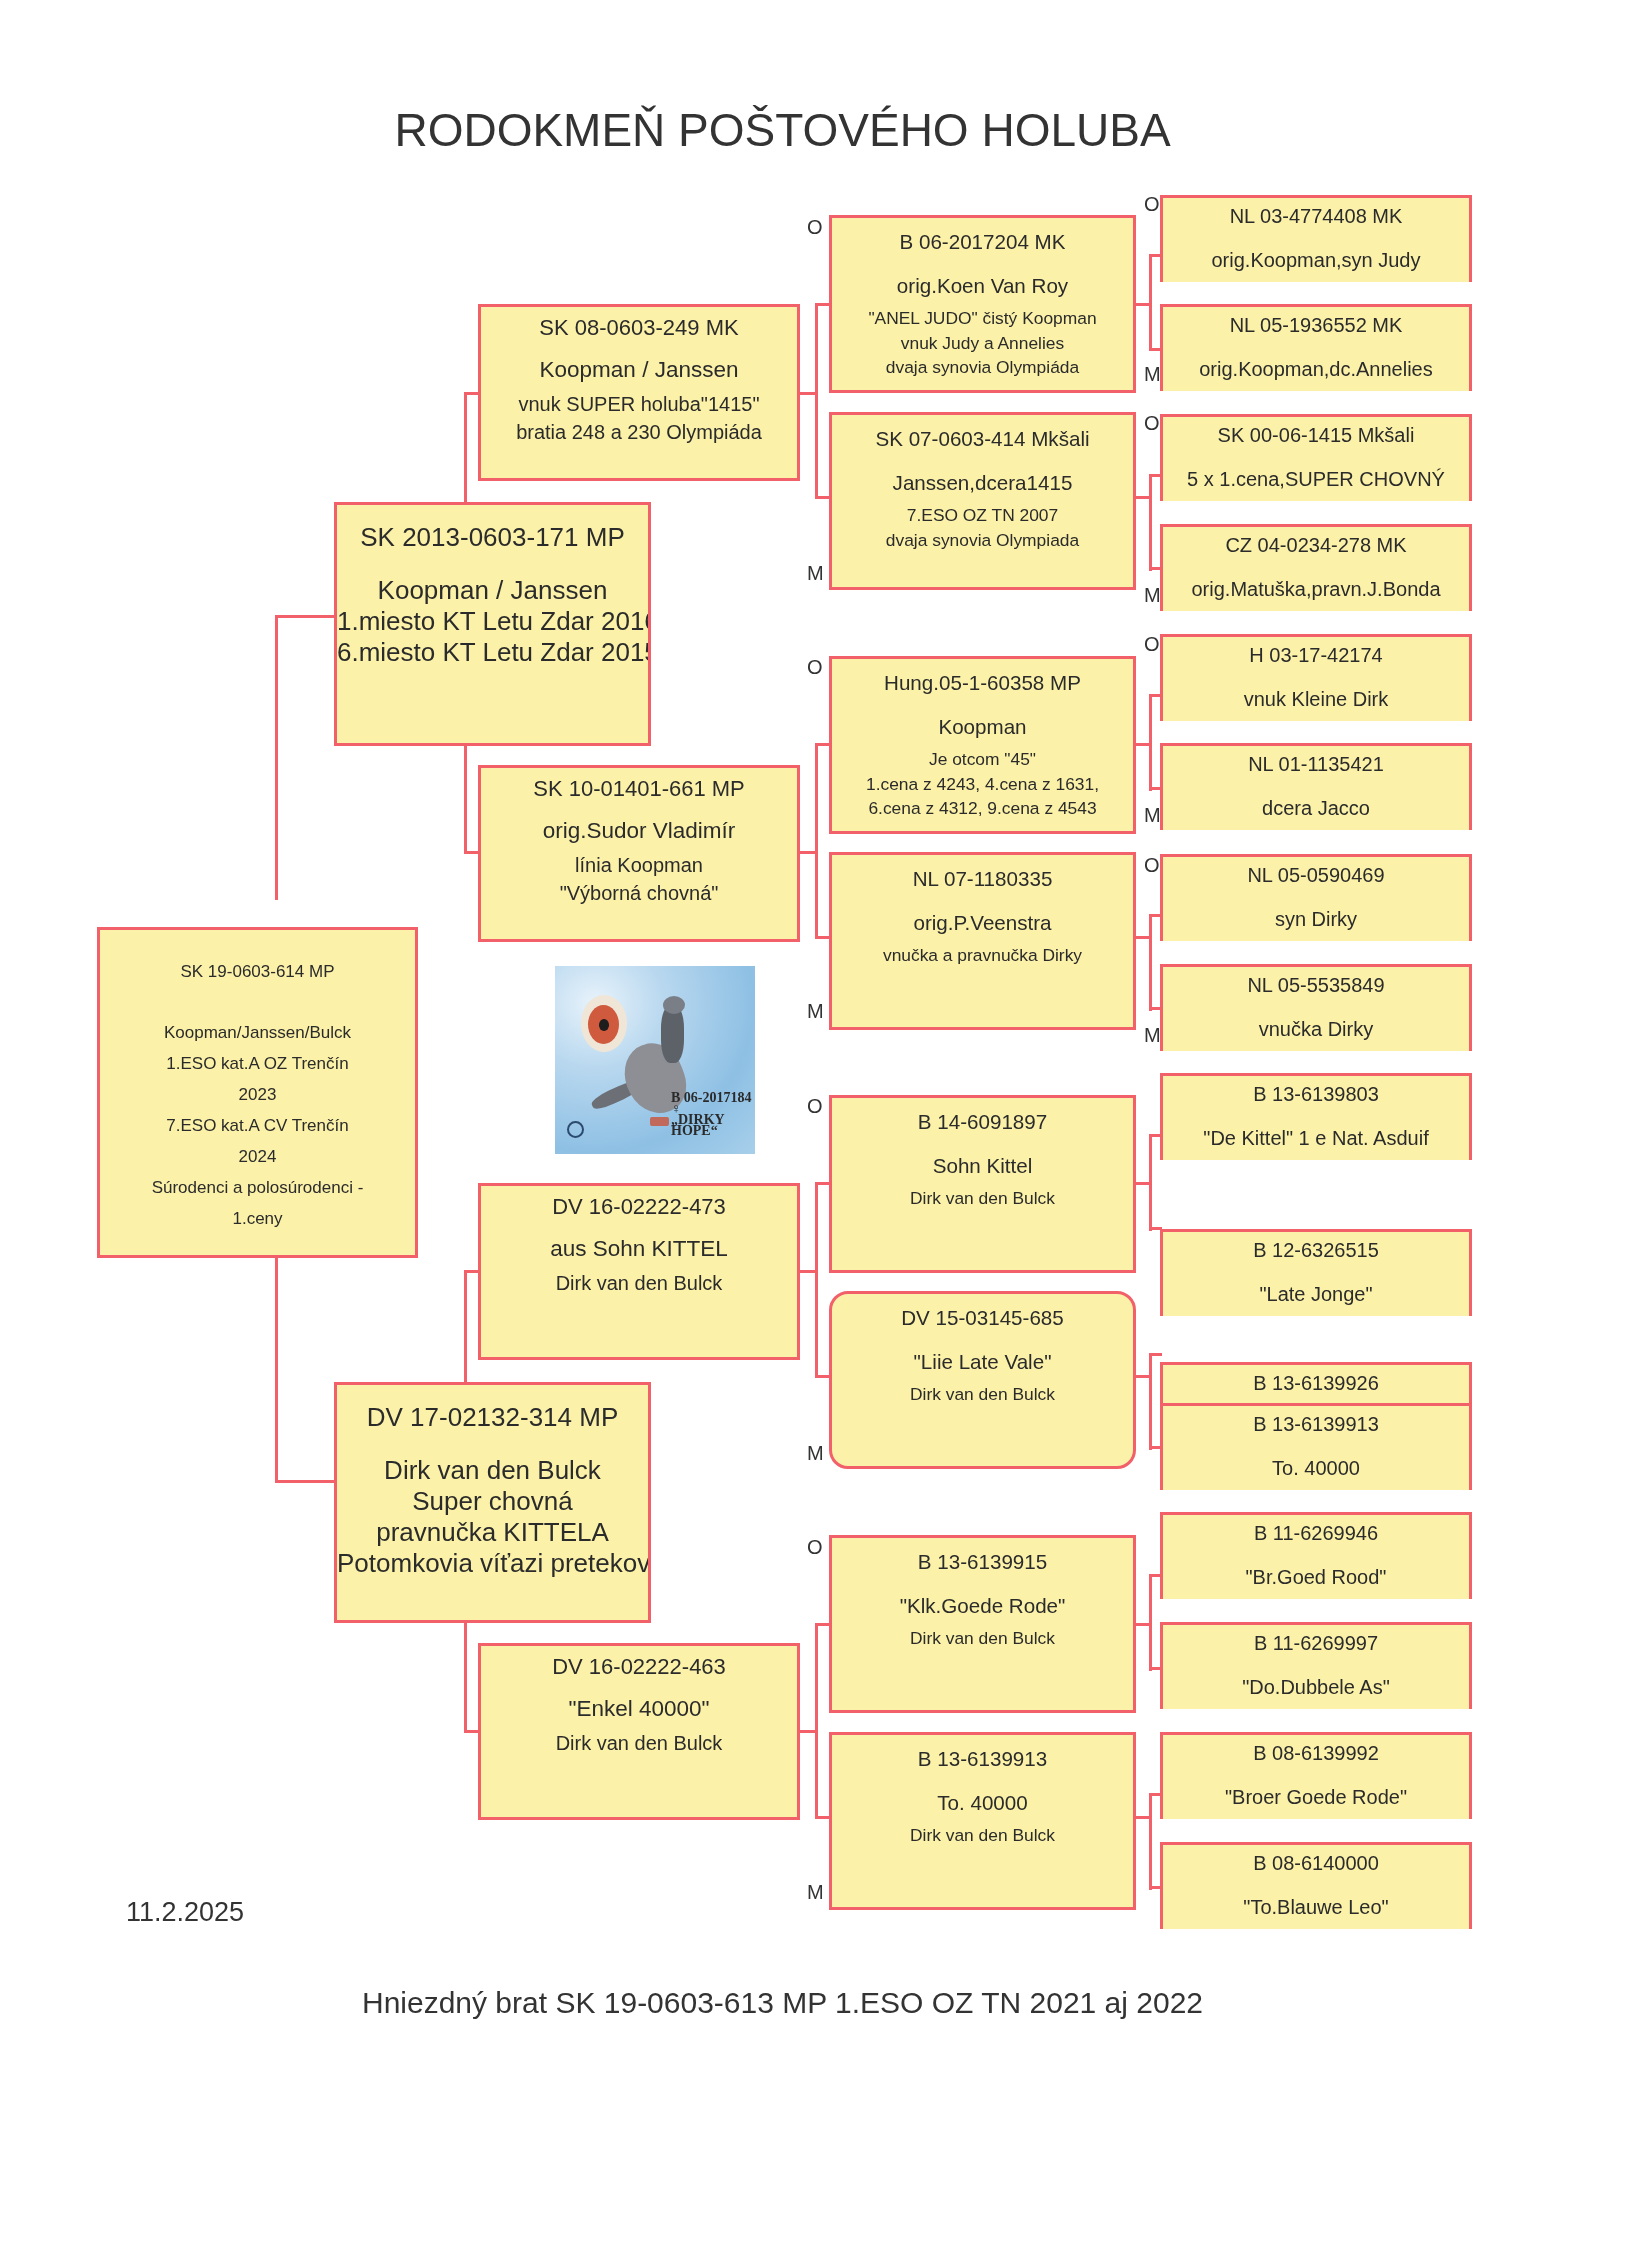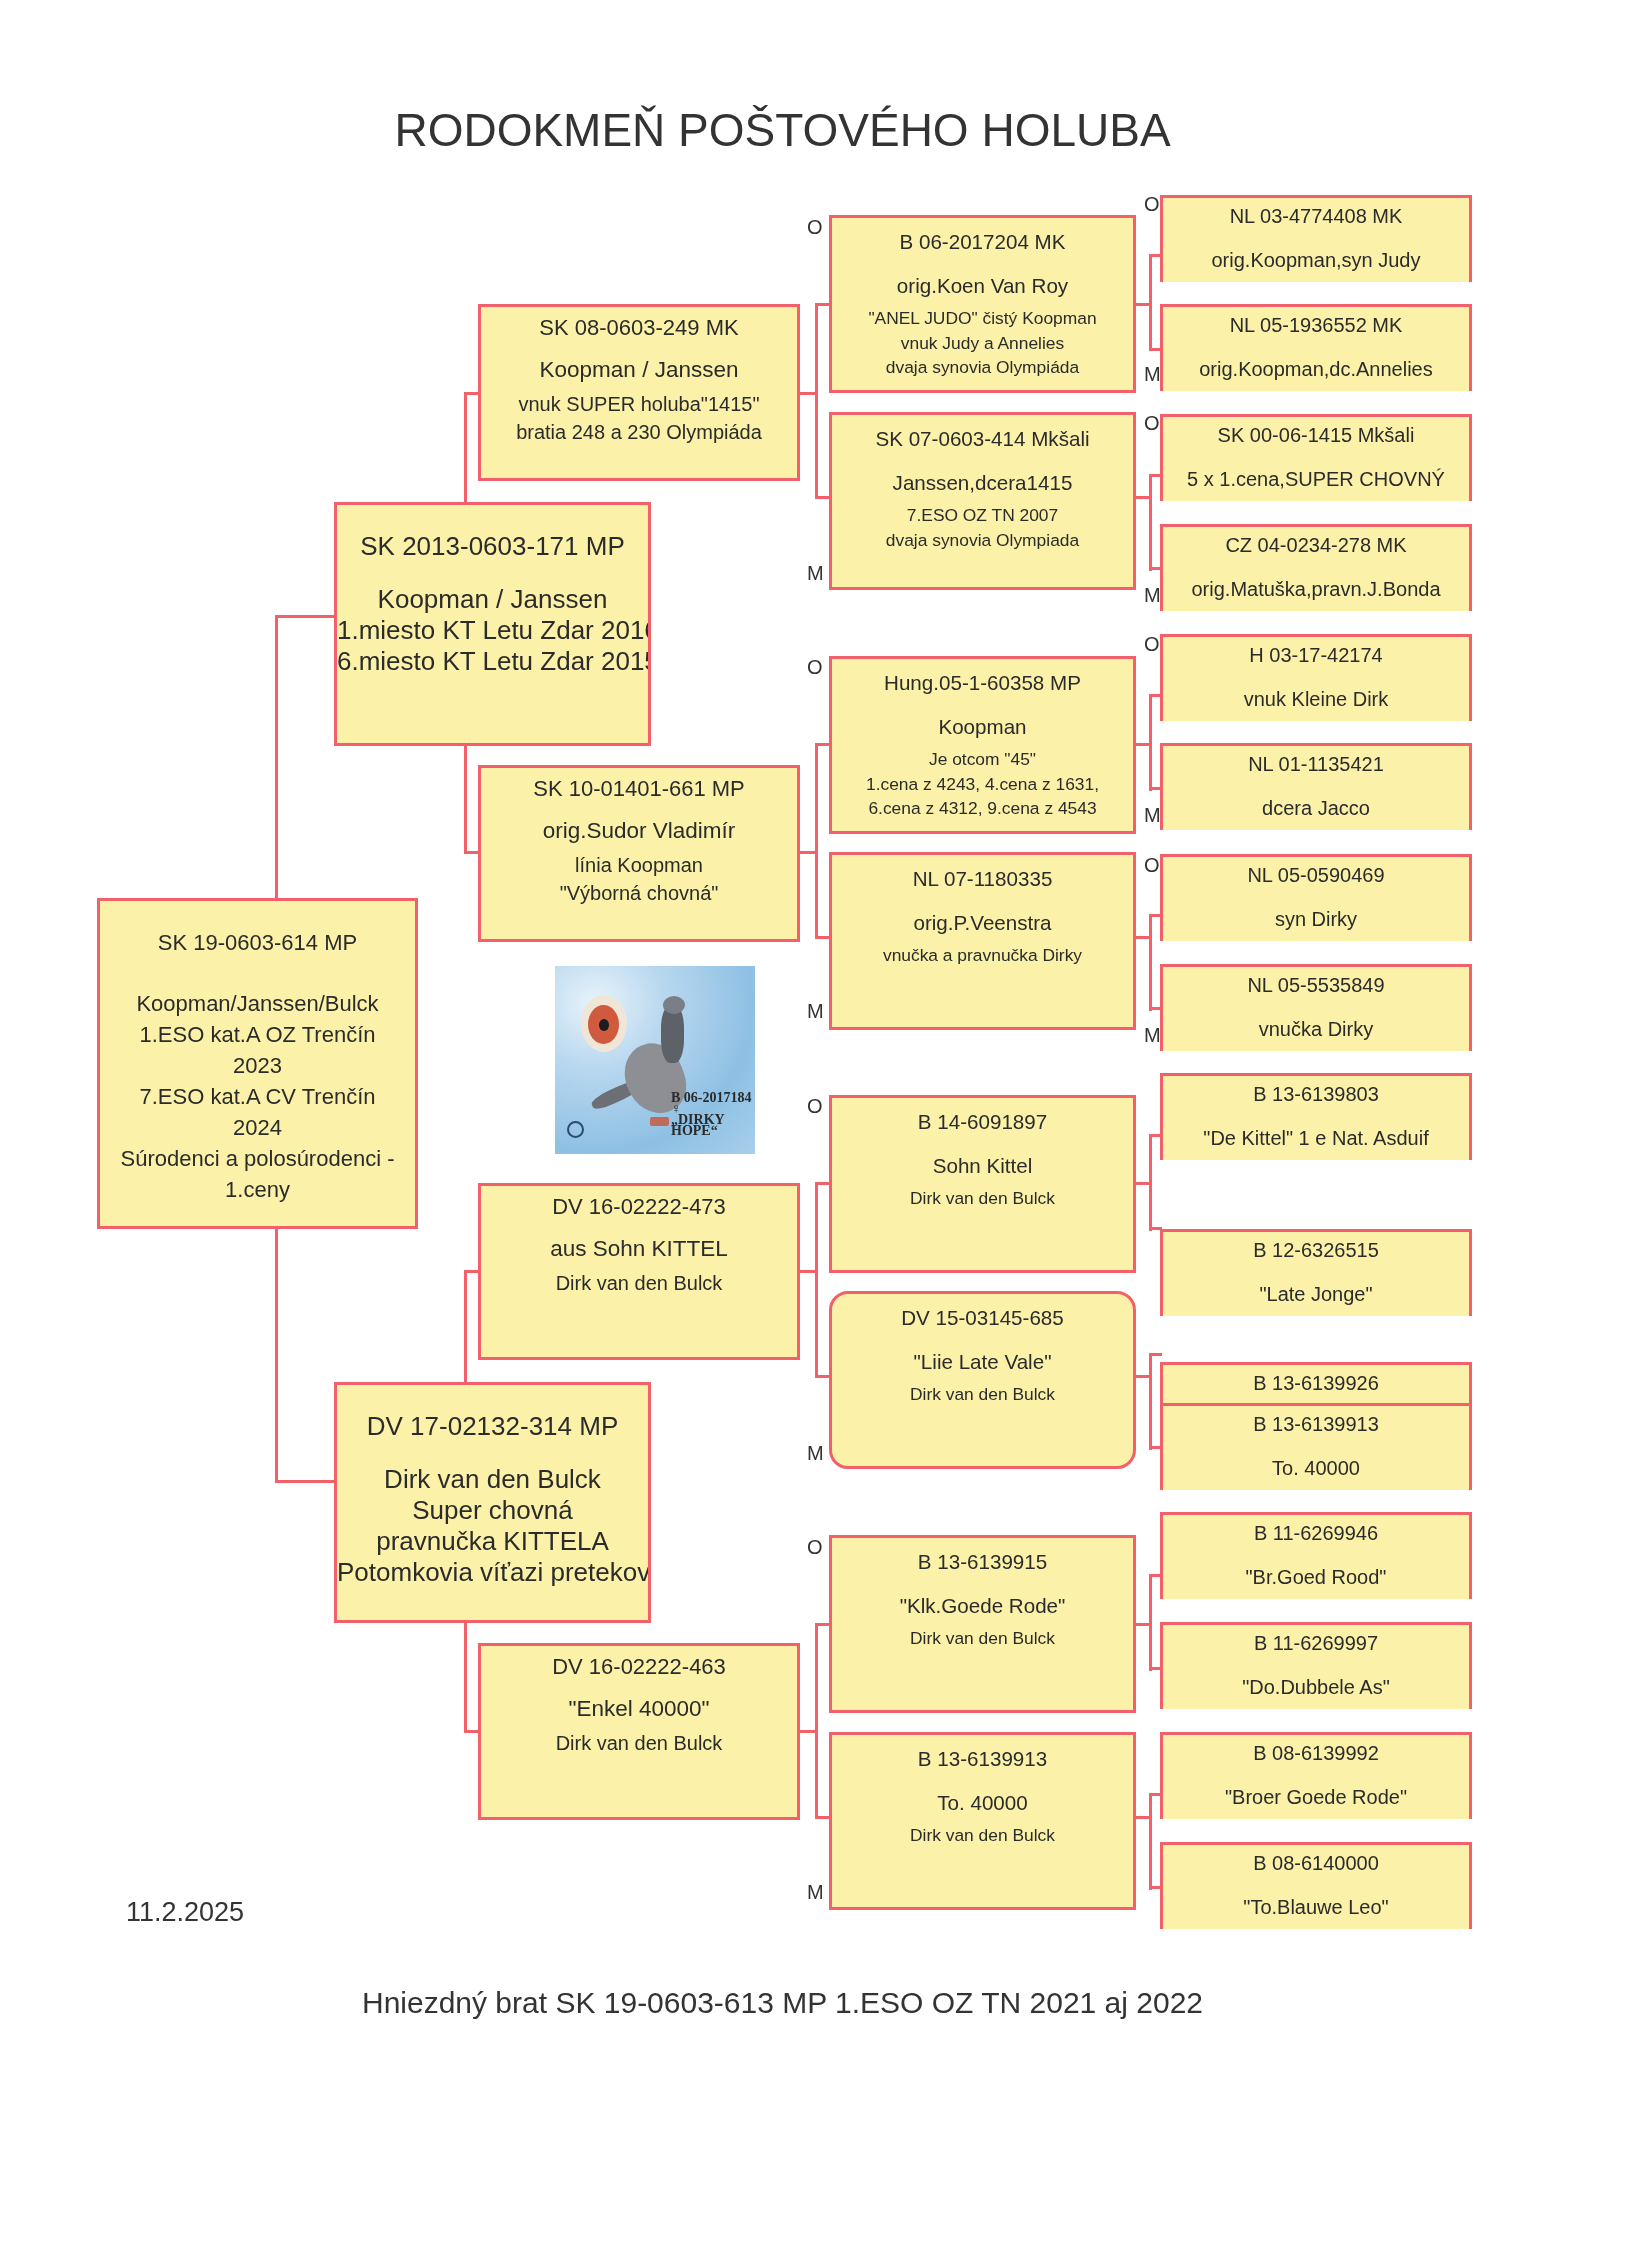--- a/index.html
+++ b/index.html
@@ -5,24 +5,24 @@
   html, body { margin:0; padding:0; background:#ffffff; }
   body { width:1643px; height:2261px; position:relative; overflow:hidden;
          font-family:"Liberation Sans", sans-serif; color:#2b2b2b; }
   .title { position:absolute; left:0; width:1565px; top:103px; text-align:center;
            font-size:46px; letter-spacing:0px; color:#333; }
   .box { position:absolute; box-sizing:border-box; background:#fbf1a8;
          border:3.2px solid #f2606a; text-align:center; overflow:hidden; }
   .box.open { border-bottom:none; }
   .box .line { display:block; white-space:nowrap; }
   
-  .g0 { font-size:22px; line-height:31px; padding-top:26px; }
+  .g0 { font-size:17px; line-height:31px; padding-top:26px;margin-top:29px; }
   .g0 .reg { margin-bottom:30px; }
   
-  .g1 { font-size:26px; line-height:31px; padding-top:26px; }
+  .g1 { font-size:26px; line-height:31px; padding-top:17px; }
   .g1 .reg { margin-bottom:22px; }
   
   .g2 { font-size:22px; line-height:30px; padding-top:6.4px; }
   .g2 .reg { margin-bottom:11.6px; }
   .g2 .name { font-size:22.5px; margin-bottom:5.2px; }
   .g2 .note { font-size:20px; line-height:28px; }
   
   .g3 { font-size:20.6px; line-height:28px; padding-top:10.3px; }
   .g3 .reg { margin-bottom:15.5px; }
   .g3 .name { margin-bottom:6.4px; }

